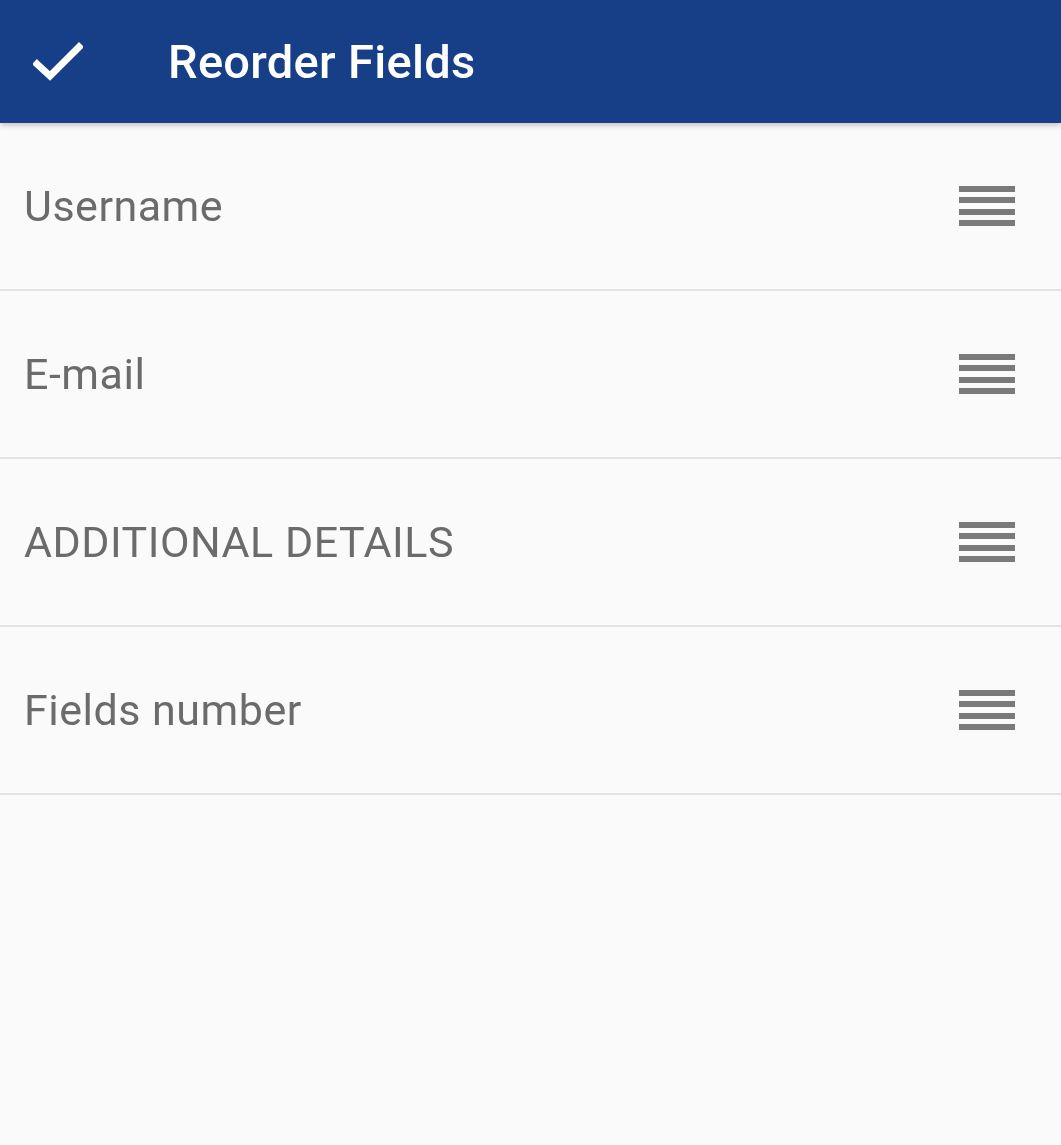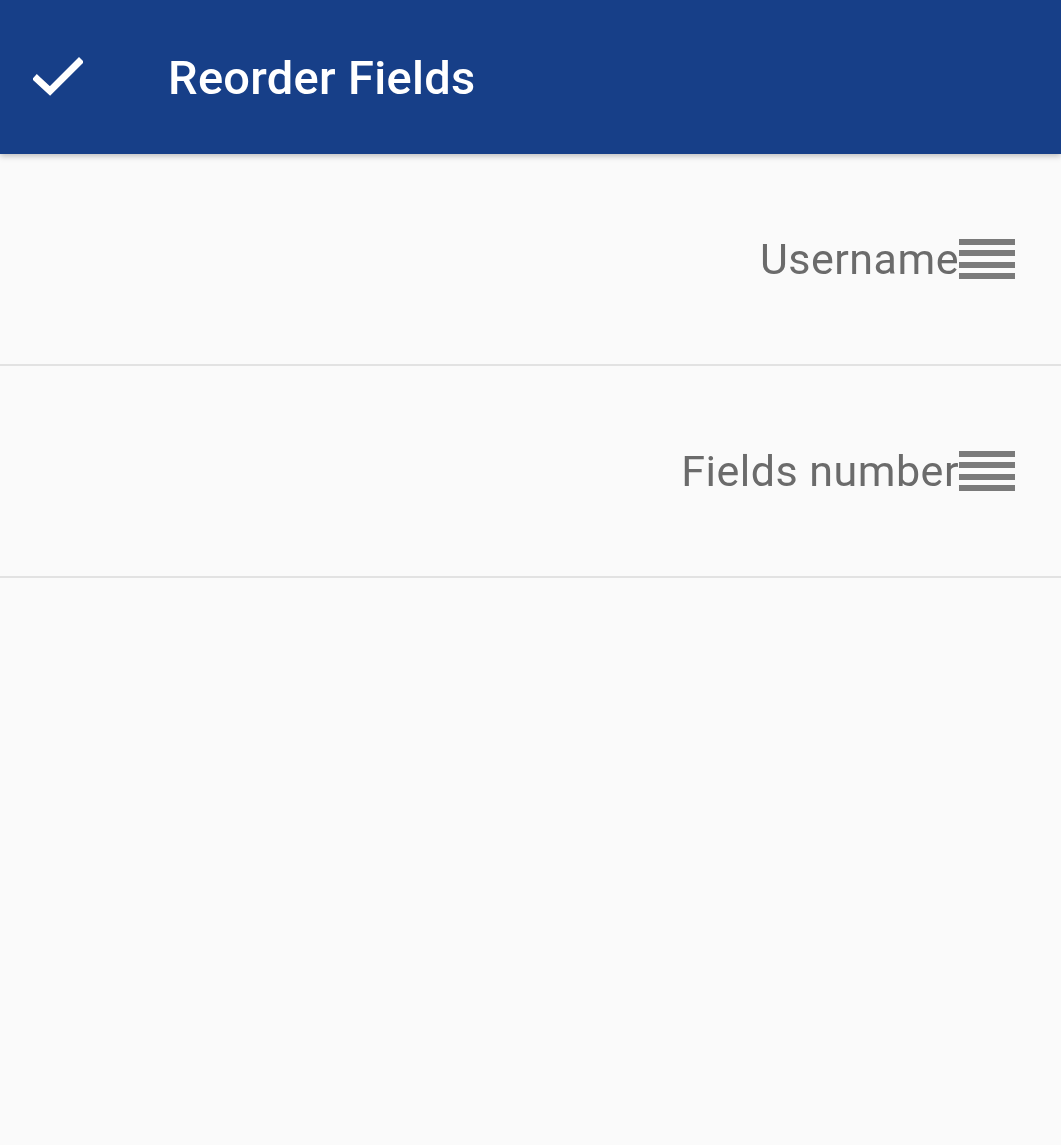--- a/index.html
+++ b/index.html
@@ -5,21 +5,21 @@
   * { box-sizing: border-box; margin: 0; padding: 0; }
   html, body {
     width: 1061px;
     height: 1145px;
     font-family: Roboto, "Helvetica Neue", Arial, sans-serif;
     background: #fafafa;
     overflow: hidden;
   }
   .app-bar {
     background: #173f88;
-    height: 154px;
+    height: 123px;
     display: flex;
     align-items: center;
     padding-left: 28px;
     box-shadow: 0 2px 6px rgba(0,0,0,0.25);
     position: relative;
     z-index: 2;
   }
   .app-bar .check-btn {
     width: 60px;
     height: 60px;
@@ -32,26 +32,26 @@
   .app-bar .title {
     color: #ffffff;
     font-size: 47px;
     font-weight: 500;
     letter-spacing: 0.3px;
   }
   .list {
     background: #fafafa;
   }
   .row {
-    height: 212px;
+    height: 168px;
     background: #fafafa;
     border-bottom: 2px solid #e2e2e2;
     display: flex;
     align-items: center;
-    justify-content: flex-end;
+    justify-content: space-between;
     padding-left: 24px;
     padding-right: 46px;
   }
   .row .label {
     color: #6b6b6b;
     font-size: 43px;
     font-weight: 400;
     letter-spacing: 0.5px;
   }
   .drag {
@@ -86,23 +86,41 @@
   <div class="row">
     <div class="label">Username</div>
     <div class="drag">
       <span></span>
         <span></span>
         <span></span>
         <span></span>
     </div>
   </div>
 
+  <div class="row">
+    <div class="label">E-mail</div>
+    <div class="drag">
+      <span></span>
+        <span></span>
+        <span></span>
+        <span></span>
+    </div>
+  </div>
 
 
 
+  <div class="row">
+    <div class="label">ADDITIONAL DETAILS</div>
+    <div class="drag">
+      <span></span>
+        <span></span>
+        <span></span>
+        <span></span>
+    </div>
+  </div>
 
   <div class="row">
     <div class="label">Fields number</div>
     <div class="drag">
       <span></span>
         <span></span>
         <span></span>
         <span></span>
     </div>
   </div>

